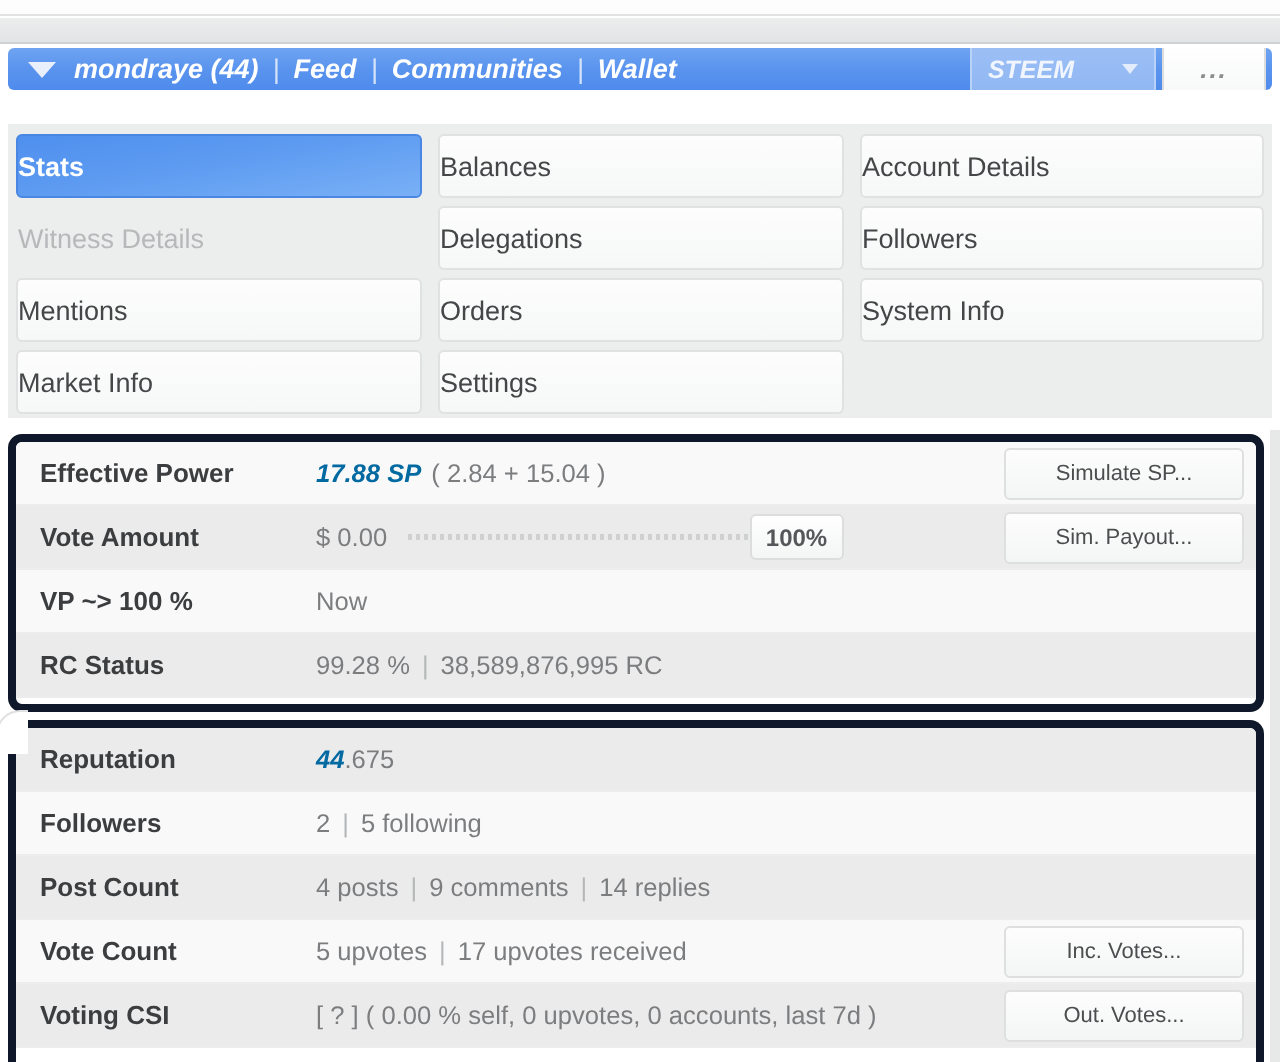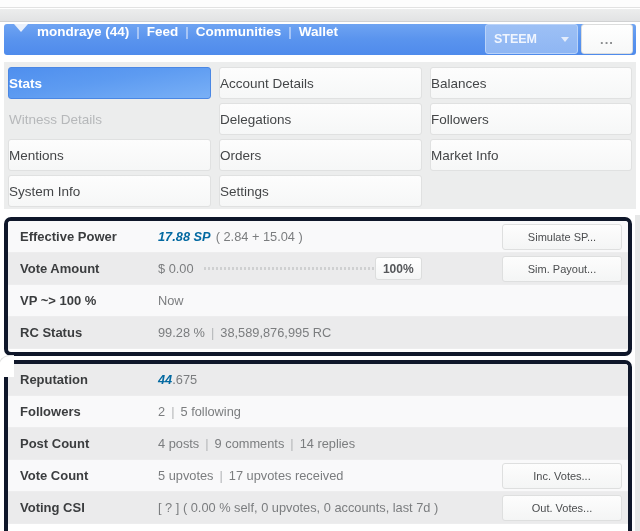--- a/index.html
+++ b/index.html
@@ -32,30 +32,31 @@
     left: 0; top: 9px;
     width: 640px; height: 13px;
     background: linear-gradient(180deg, #eceded 0%, #e2e3e4 100%);
     border-bottom: 1px solid #d0d1d2;
   }
 
   
   .account-bar {
     position: absolute;
     left: 4px; top: 24px;
-    width: 632px; height: 31px;
+    width: 632px; height: 21px;
     background: linear-gradient(180deg, #6fa4f2 0%, #5a94ee 48%, #4f8bec 100%);
     border-radius: 3px;
     display: flex;
-    align-items: flex-start;
+    align-items: center;
     padding-left: 10px;
     color: #ffffff;
     font-size: 13.5px;
     font-weight: bold;
     overflow: hidden;
+    font-style: italic;
   }
   .caret-down {
     width: 0; height: 0;
     border-left: 7px solid transparent;
     border-right: 7px solid transparent;
     border-top: 8px solid #e9f0fb;
     margin-right: 9px;
     flex: none;
   }
   .acct-name { color: #ffffff; white-space: nowrap; }
@@ -285,32 +286,32 @@
     <div class="steem-select">
       <span>STEEM</span>
       <span class="steem-caret"></span>
     </div>
 
     <div class="more-btn">...</div>
   </div>
 
   <div class="tab-grid">
     <div class="tab active">Stats</div>
+    <div class="tab">Balances</div>
     <div class="tab">Account Details</div>
-    <div class="tab">Balances</div>
 
     <div class="tab disabled">Witness Details</div>
     <div class="tab">Delegations</div>
     <div class="tab">Followers</div>
 
     <div class="tab">Mentions</div>
     <div class="tab">Orders</div>
+    <div class="tab">System Info</div>
+
     <div class="tab">Market Info</div>
-
-    <div class="tab">System Info</div>
     <div class="tab">Settings</div>
     <div class="tab empty"></div>
   </div>
 
   <div class="right-edge"></div>
 
   <div class="table-panel top">
 
     <div class="row plain">
       <div class="row-label">Effective Power</div>

